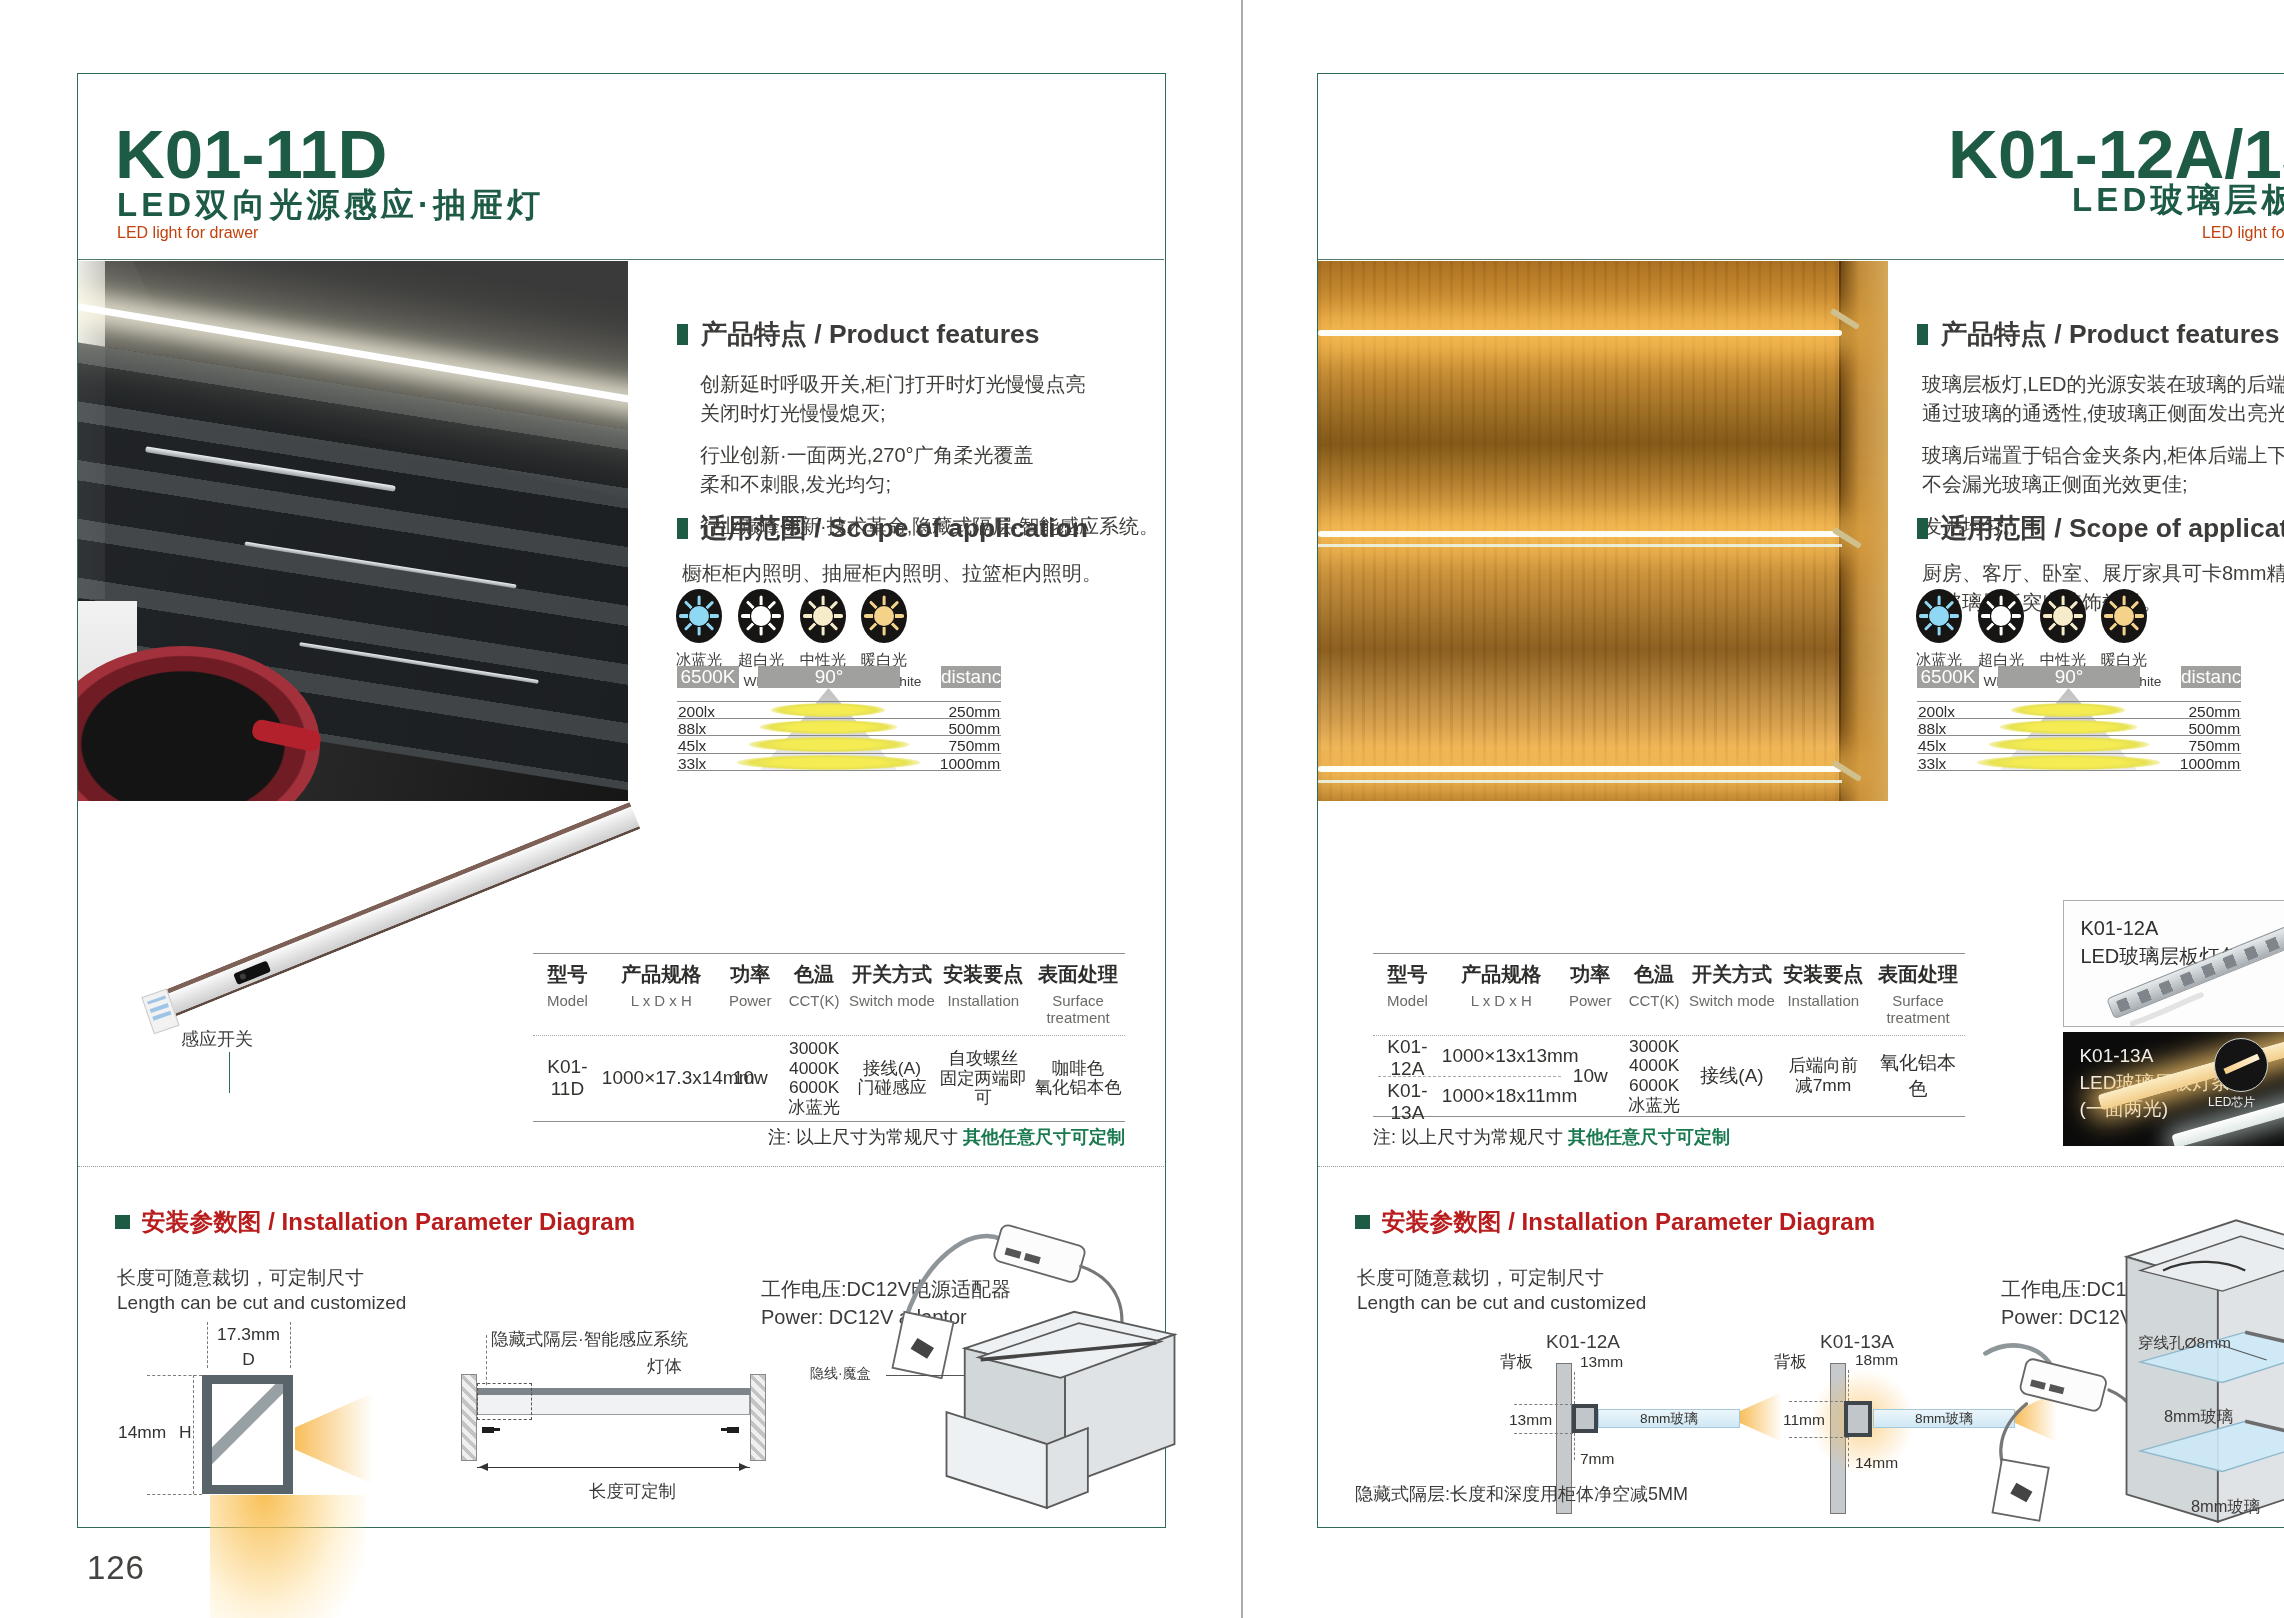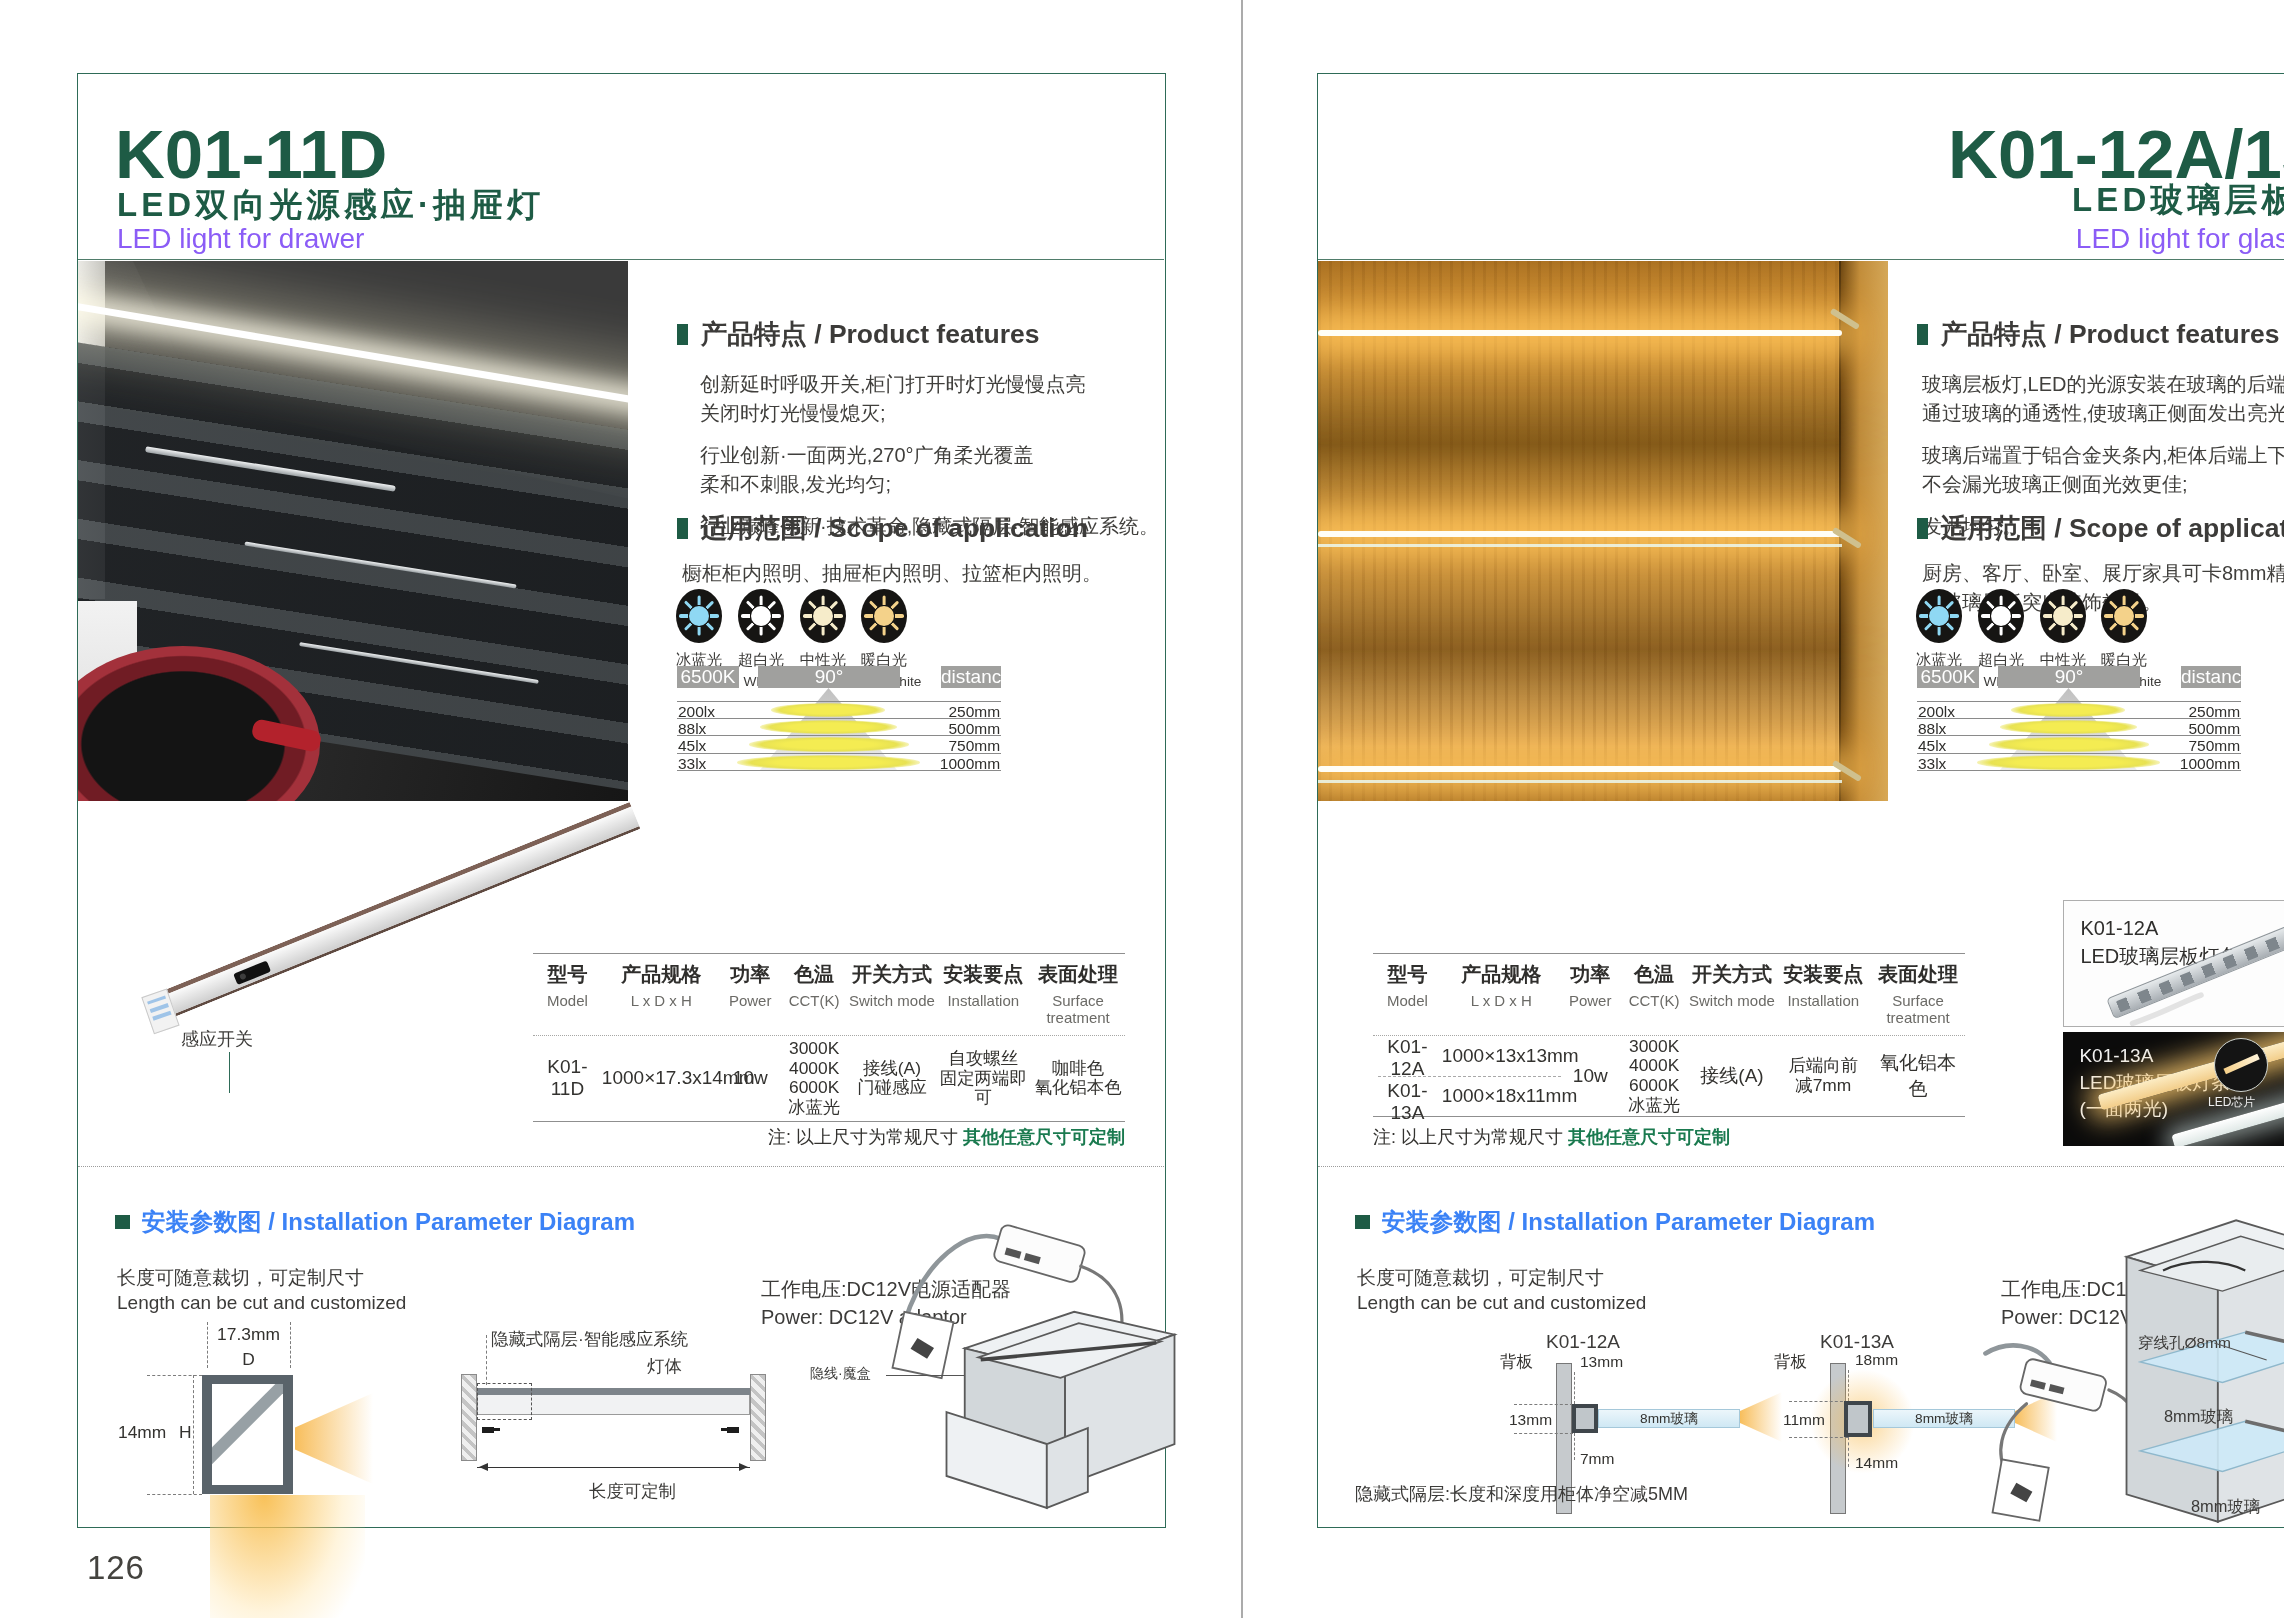--- a/index.html
+++ b/index.html
@@ -5,27 +5,27 @@
   *{box-sizing:border-box;margin:0;padding:0}
   html,body{width:2482px;height:1618px;background:#ffffff}
   body{font-family:"Liberation Sans","DejaVu Sans",sans-serif;color:#3c3b39}
   .canvas{position:relative;width:2482px;height:1618px;background:#fff;overflow:hidden}
   .gutter{position:absolute;left:1241px;top:0;width:2.3px;height:1618px;background:#ababab}
   .page{position:absolute;top:73px;width:1089px;height:1455px;border:1.4px solid #2e6b57;background:#fff}
   .pageno{position:absolute;font-size:33px;color:#44433f;letter-spacing:0.9px}
   
   .model-title{position:absolute;font-size:69px;font-weight:bold;color:#1e5b45;line-height:1}
   .sub-cn{position:absolute;font-size:33px;font-weight:bold;color:#1e5b45;letter-spacing:4.1px;line-height:1}
-  .sub-en{position:absolute;font-size:28px;color:#8b5cf6;line-height:1}
+  .sub-en{position:absolute;font-size:16px;color:#c2410c;line-height:1}
   .hrule{position:absolute;left:0;width:1086px;height:1.4px;background:#4f7c6a}
   .ta-r{text-align:right}
   
   .sec-h{position:absolute;display:flex;align-items:center;gap:12.8px;font-size:26.5px;font-weight:bold;color:#3c3b39}
   .sec-h .sq{width:11px;height:21px;background:#1e5b45;flex:0 0 auto}
-  .sec-h2{position:absolute;display:flex;align-items:center;gap:12px;font-size:24px;font-weight:bold;color:#3b82f6}
+  .sec-h2{position:absolute;display:flex;align-items:center;gap:12px;font-size:24px;font-weight:bold;color:#b91c1c}
   .sec-h2 .sq2{width:14.6px;height:14.6px;background:#1e5b45;flex:0 0 auto}
   .body-txt{position:absolute;font-size:20px;line-height:29px;color:#403f3c}
   .body-txt .gap{height:12.8px}
   
   .photo{position:absolute;left:0;top:187px;overflow:hidden}
   .pL{width:550px;height:540px;background:linear-gradient(102deg,#474747 0%,#2b2b2b 40%,#161616 100%)}
   .pL .cabstrip{position:absolute;left:0;top:0;width:26.5px;height:338px;background:linear-gradient(90deg,#e9e9e9,#bdbdbd)}
   .pL .cabwhite{position:absolute;left:0;top:340px;width:59px;height:200px;background:linear-gradient(#f2f2f2,#d8d8d8)}
   .pL .topdark{position:absolute;left:0;top:0;width:100%;height:100%;clip-path:polygon(10% 0,100% 0,100% 44%,22% 26%);background:#3a3a3a}
   .pL .tray{position:absolute;left:-12%;top:24%;width:130%;height:66%;transform:rotate(9deg);background:repeating-linear-gradient(180deg,#43484b 0 20px,#1d2023 20px 58px);opacity:.9}

